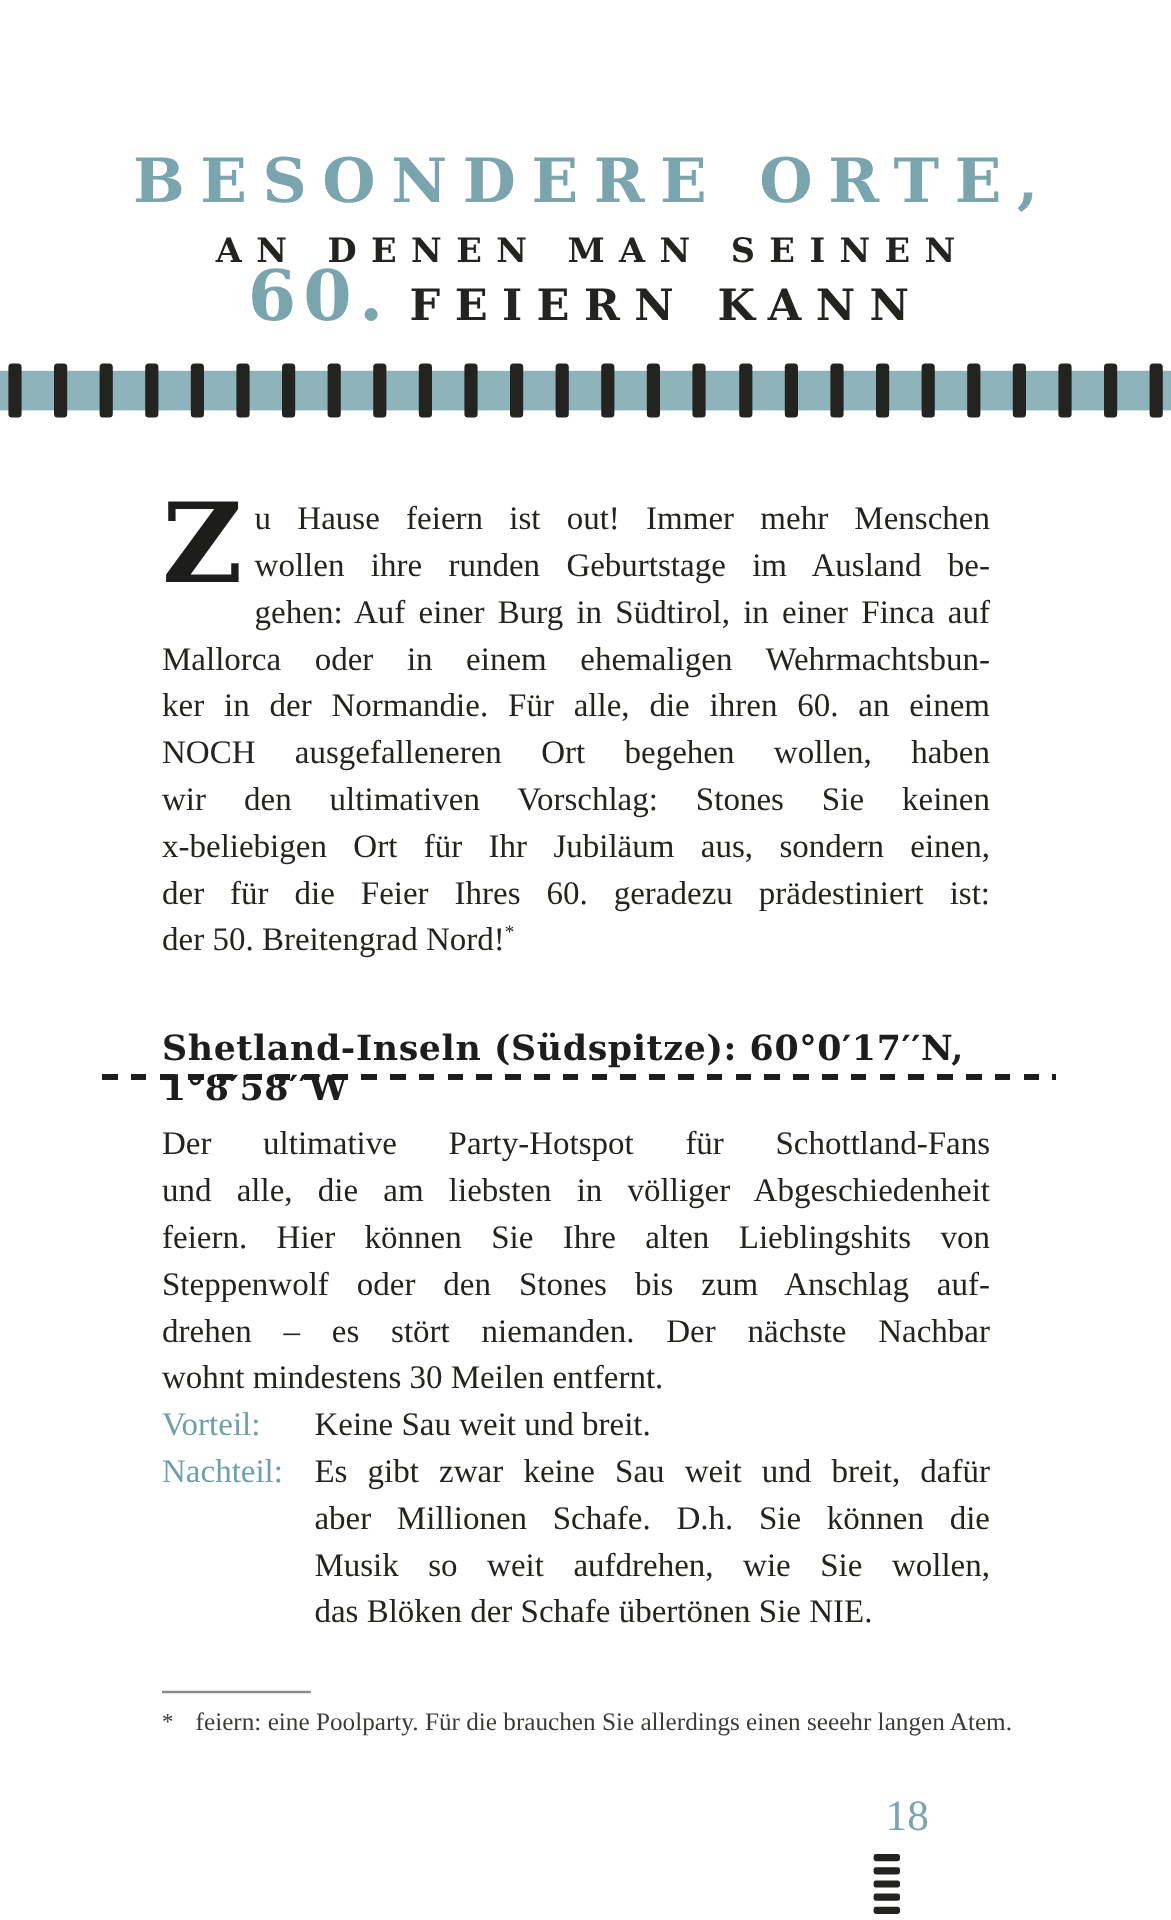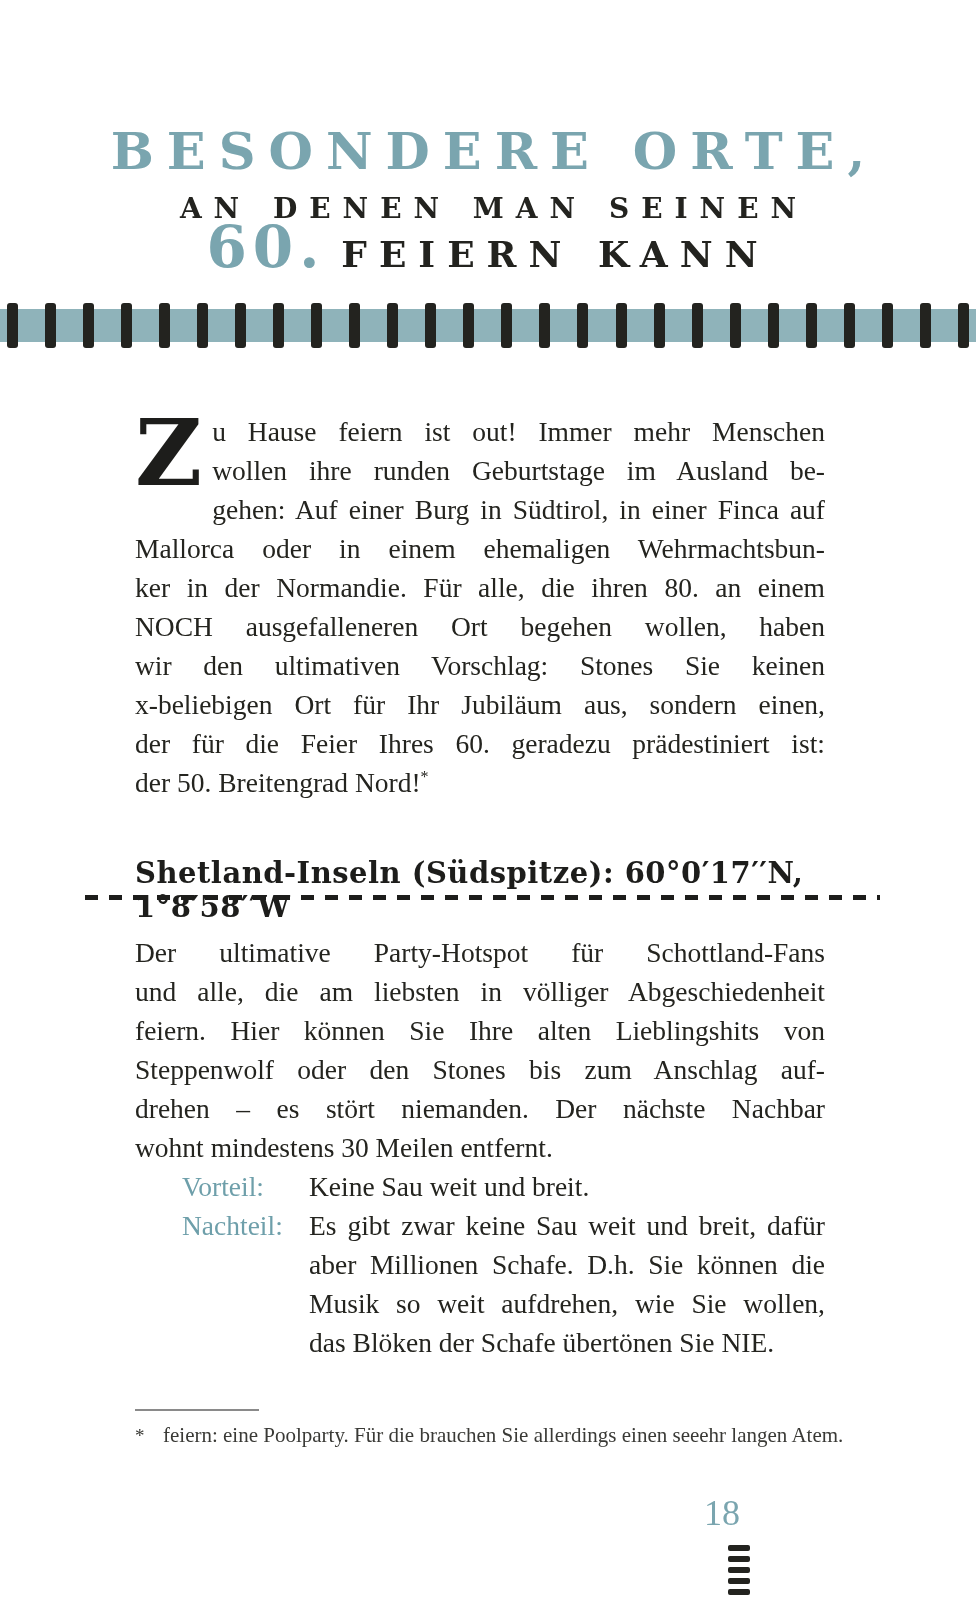--- a/index.html
+++ b/index.html
@@ -44,34 +44,34 @@
     position:absolute;left:135px;top:856px;width:690px;
     font-family:"DejaVu Serif",serif;font-weight:bold;font-size:29px;line-height:34px;
     letter-spacing:0.5px;color:#1d1d1b;
   }
   .dashline{
     position:absolute;left:85px;top:895px;width:795px;height:5px;
     background:repeating-linear-gradient(90deg,#1d1d1b 0 13px,transparent 13px 24px);
   }
   .loc-body{top:933px;}
   
-  .pc-row{display:flex;margin-left:47px;}
+  .pc-row{display:flex;}
   .pc-label{width:127px;flex:0 0 127px;color:#6e9faa;}
   .pc-content{flex:1;}
   
   .fn-rule{position:absolute;left:135px;top:1409px;width:124px;height:2px;background:#8a8a8a;}
   .footnote{
     position:absolute;left:135px;top:1420px;width:720px;display:flex;
     font-size:21px;line-height:31px;color:#3a3a36;
   }
   .fn-marker{width:28px;flex:0 0 28px;font-size:19px;}
   .fn-lines .pline{white-space:nowrap;}
   
   .page-number{
-    position:absolute;left:704px;top:1492px;width:70px;text-align:left;
+    position:absolute;left:704px;top:1492px;width:70px;text-align:right;
     font-size:36px;line-height:42px;color:#7aa5af;
   }
   .ladder{position:absolute;left:728px;top:1545px;width:22px;display:flex;flex-direction:column;gap:5px;}
   .ladder-bar{width:22px;height:6px;background:#23231f;border-radius:2px;}
 </style>
 </head>
 <body>
 
 <div class="page">
 
@@ -113,21 +113,21 @@
       </div>
   </div>
 
   <div class="bodyblock intro">
     <span class="dropcap">Z</span>
     <div>
         <div class="jline">u Hause feiern ist out! Immer mehr Menschen</div>
         <div class="jline">wollen ihre runden Geburtstage im Ausland be-</div>
         <div class="jline">gehen: Auf einer Burg in Südtirol, in einer Finca auf</div>
         <div class="jline">Mallorca oder in einem ehemaligen Wehrmachtsbun-</div>
-        <div class="jline">ker in der Normandie. Für alle, die ihren 80. an einem</div>
+        <div class="jline">ker in der Normandie. Für alle, die ihren 60. an einem</div>
         <div class="jline">NOCH ausgefalleneren Ort begehen wollen, haben</div>
         <div class="jline">wir den ultimativen Vorschlag: Stones Sie keinen</div>
         <div class="jline">x-beliebigen Ort für Ihr Jubiläum aus, sondern einen,</div>
         <div class="jline">der für die Feier Ihres 60. geradezu prädestiniert ist:</div>
       </div>
     <div class="pline"><span>der 50. Breitengrad Nord!</span><sup class="fn">*</sup></div>
   </div>
 
   <div class="loc-heading">Shetland-Inseln (Südspitze): 60°0′17′′N, 1°8′58′′W</div>
   <div class="dashline"></div>

